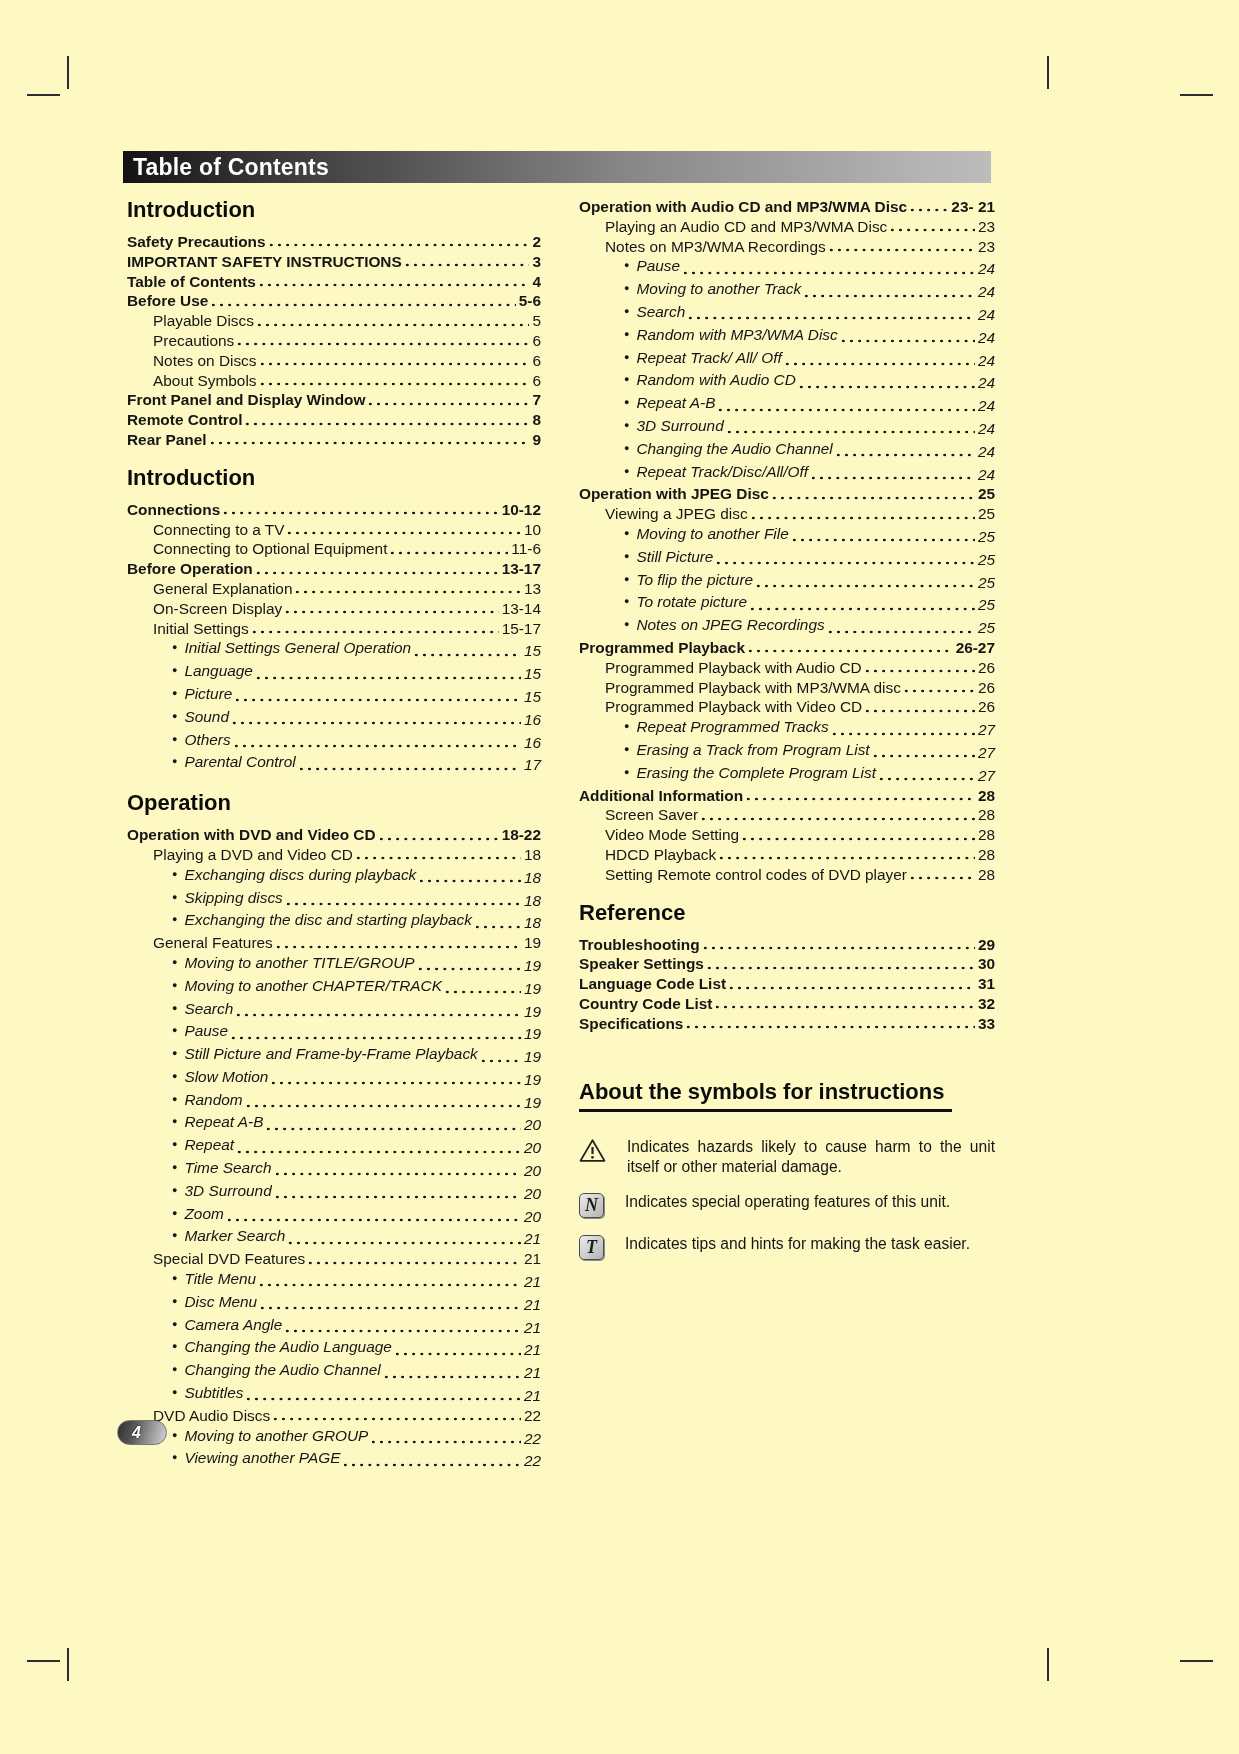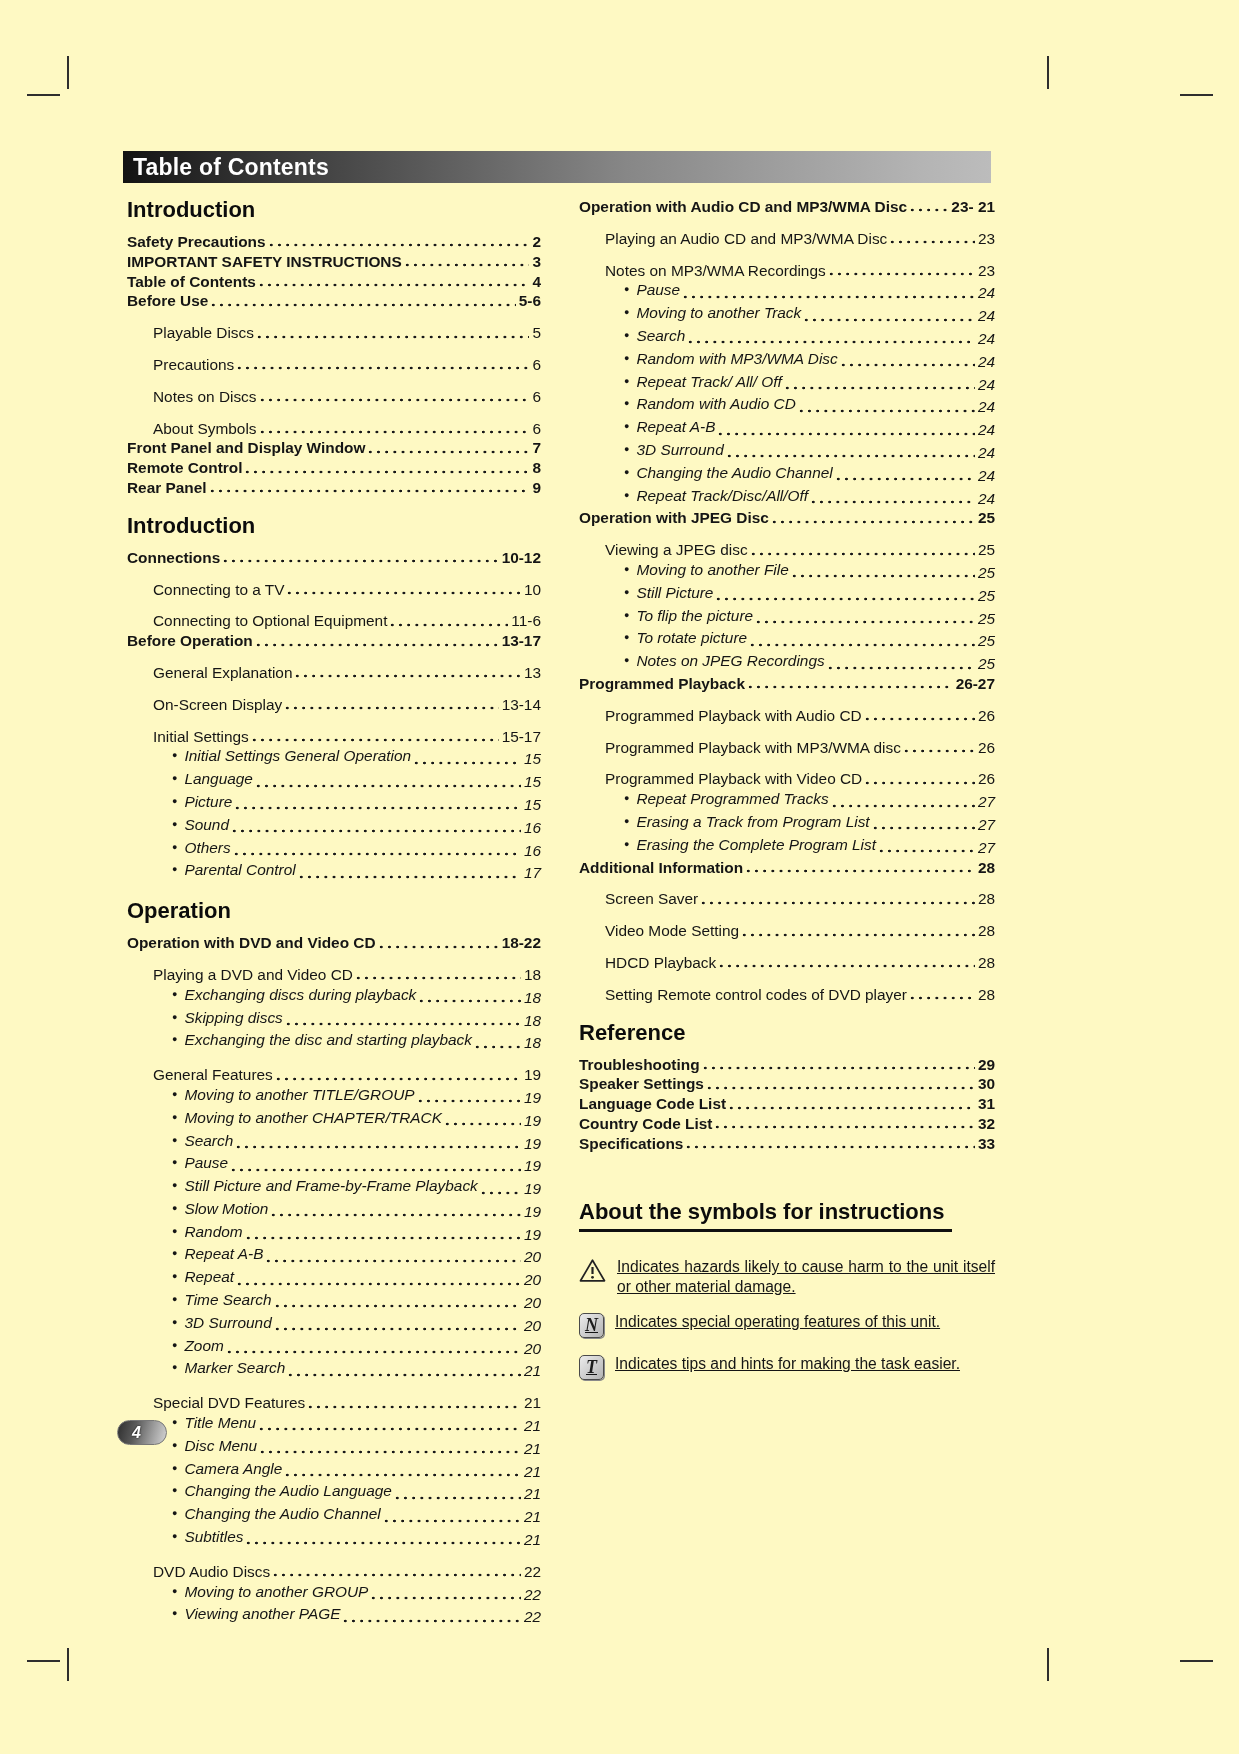--- a/index.html
+++ b/index.html
@@ -24,34 +24,34 @@
   .col.left { margin-right:38px; }
   .col.right { width:416px; }
 
   .section-heading { font-size:22px; font-weight:bold; color:#0c0c0c; margin:15px 0 9px; }
   .col > .section-heading:first-child, #right-blocks > .section-heading:first-child { margin-top:0; }
 
   
   .toc-row { display:flex; align-items:flex-end; font-size:15.4px; line-height:19.8px; color:#151515; }
   .toc-row.bold { font-weight:bold;text-align:right; }
   .toc-row.bullet { font-style:italic;text-align:right; }
-  .lvl1 { padding-left:26px;margin-top:12px; }
+  .lvl1 { padding-left:26px; }
   .lvl2 { padding-left:45px; }
   .toc-label { white-space:nowrap; }
   .bullet-dot { font-style:normal; font-size:9px; margin-right:7px; display:inline-block; transform:translateY(-3px); }
   .leader { flex:1; min-width:10px; margin:0 3px; align-self:stretch;
     background-image:radial-gradient(circle at 2.2px 2.2px,#181818 1.35px,transparent 1.75px);
     background-size:8.2px 4.4px; background-repeat:repeat-x; background-position:left bottom 4px; }
   .toc-page { white-space:nowrap; }
 
   
   .symbols { margin-top:46px; }
   .symbols-heading { display:inline-block; font-size:22px; font-weight:bold; color:#0c0c0c;
     border-bottom:3px solid #101010; padding-bottom:4px; padding-right:8px; margin-bottom:12px; }
-  .symbol-item { display:flex; align-items:flex-start; margin:13px 0 16px; gap:11px;text-decoration:underline; }
+  .symbol-item { display:flex; align-items:flex-start; margin:13px 0 16px; gap:21px; }
   .symbol-item p { font-size:15.6px; line-height:19.5px; text-align:justify; color:#151515; }
   .sym-icon { flex:0 0 auto; margin-top:1px; }
   .sym-icon.letter { width:25px; height:25px; border:1px solid #4a4a4a; border-radius:5px;
     background:linear-gradient(135deg,#ececec,#b3b3b3); display:flex; align-items:center; justify-content:center;
     font-family:"Liberation Serif", serif; font-style:italic; font-weight:bold; font-size:18px; color:#1c1c1c;
     box-shadow:1px 1px 0 #8a8a8a; }
 
   
   .page-badge { position:absolute; left:117px; top:1420px; width:50px; height:25px; border-radius:13px;
     background:linear-gradient(105deg,#2e2e2e 0%,#5a5a5a 35%,#9e9e9e 70%,#d4d4d4 100%);

